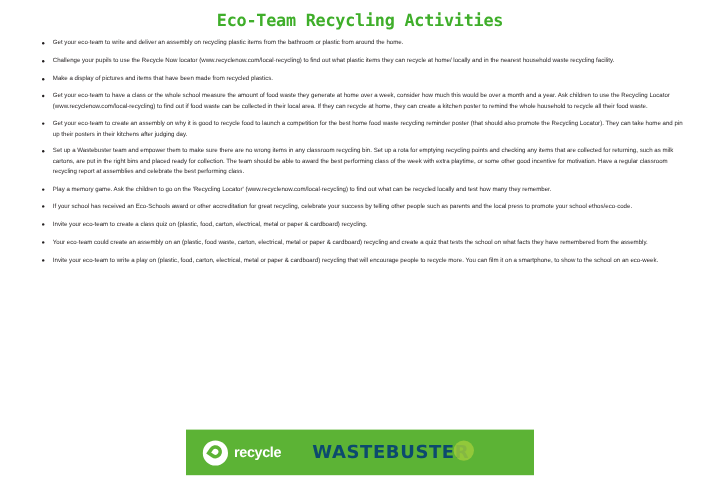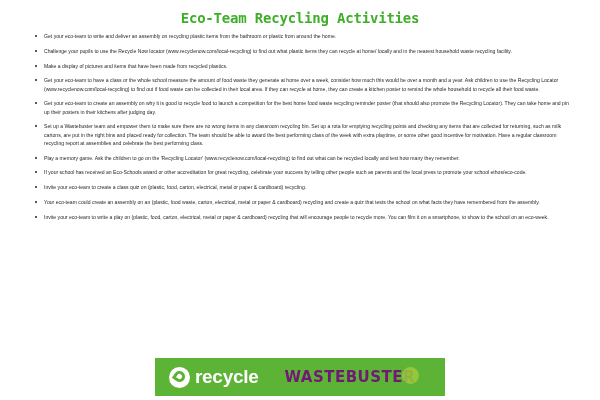--- a/index.html
+++ b/index.html
@@ -95,33 +95,33 @@
     top: 4.5px;
     width: 11px;
     height: 11px;
     border: 3px solid #5cb335;
     border-radius: 50% 50% 50% 0;
     transform: rotate(35deg);
     box-sizing: border-box;
   }
   .recycle-word {
     color: #ffffff;
-    font-size: 19px;
+    font-size: 12px;
     font-weight: bold;
     letter-spacing: -0.3px;
     font-family: "Liberation Sans", sans-serif;
   }
   .wasteless {
     margin-left: 26px;
     display: flex;
     align-items: center;
     position: relative;
   }
   .wasteless-word {
-    color: #701a75;
+    color: #0c4a6e;
     font-size: 15px;
     font-weight: bold;
     font-family: "DejaVu Sans", sans-serif;
     letter-spacing: 0.5px;
   }
   .wasteless-circle {
     position: absolute;
     right: -4px;
     top: -1px;
     width: 17px;

